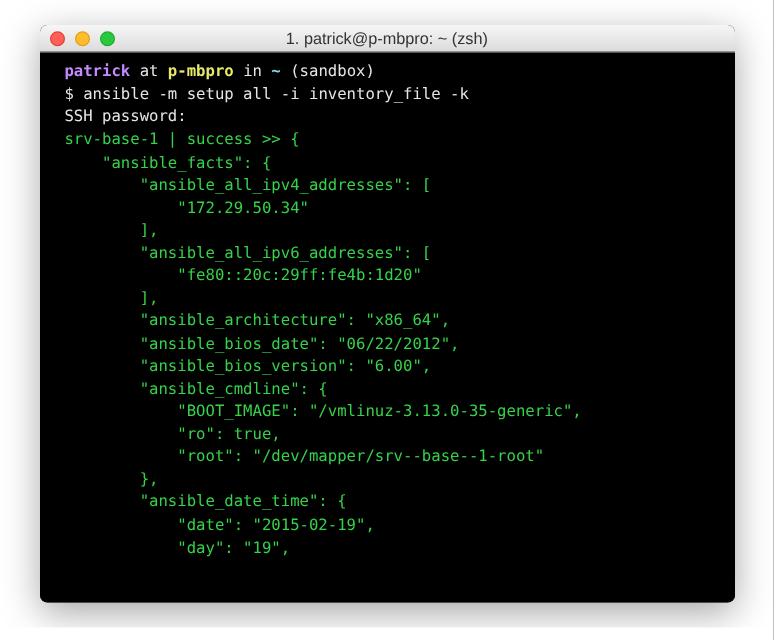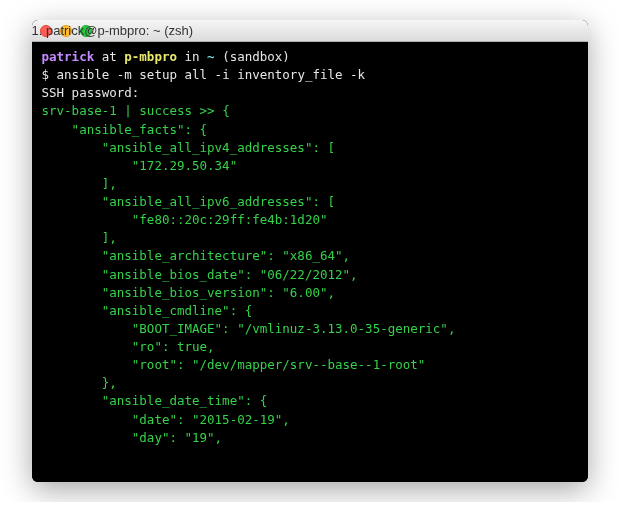--- a/index.html
+++ b/index.html
@@ -36,28 +36,29 @@
       width: 12px;
       height: 12px;
       border-radius: 50%;
     }
     .light.red { background: #ff5f57; border: 0.5px solid #e24238; }
     .light.yellow { background: #ffbd2e; border: 0.5px solid #e1a116; }
     .light.green { background: #28c940; border: 0.5px solid #1dad2b; }
     .title {
       position: absolute;
       left: 0; right: 0;
+      text-align: center;
       font-family: -apple-system, "Helvetica Neue", Arial, sans-serif;
       font-size: 13px;
       color: #333;
       pointer-events: none;
     }
     .terminal-body {
       background: #000;
-      padding: 6px 10px 30px 10px;
+      padding: 6px 10px 30px 20px;
       font-size: 12.5px;
       line-height: 1.45;
       color: #ccc;
       white-space: pre;
       overflow: hidden;
       min-height: 440px;
     }
     .c-purple { color: #c48bff; }
     .c-white { color: #e6e6e6; }
     .c-cyan { color: #7bdde8; }

